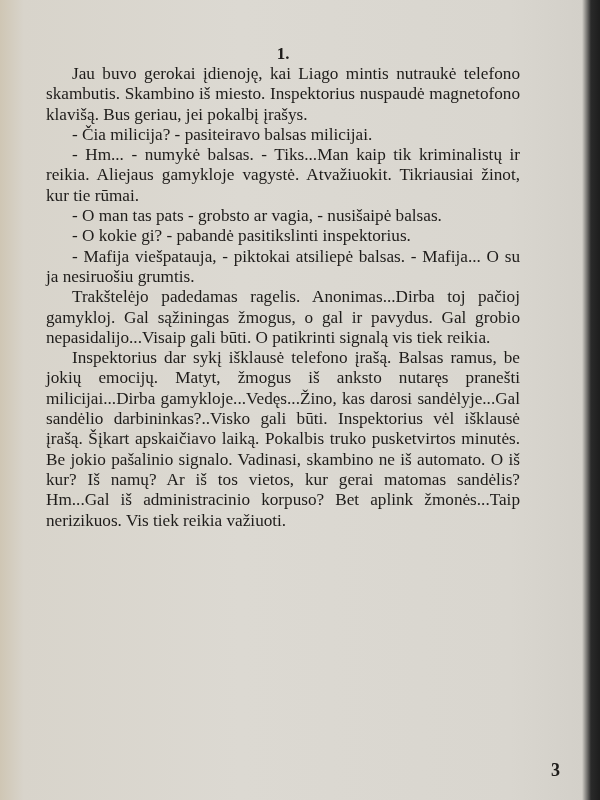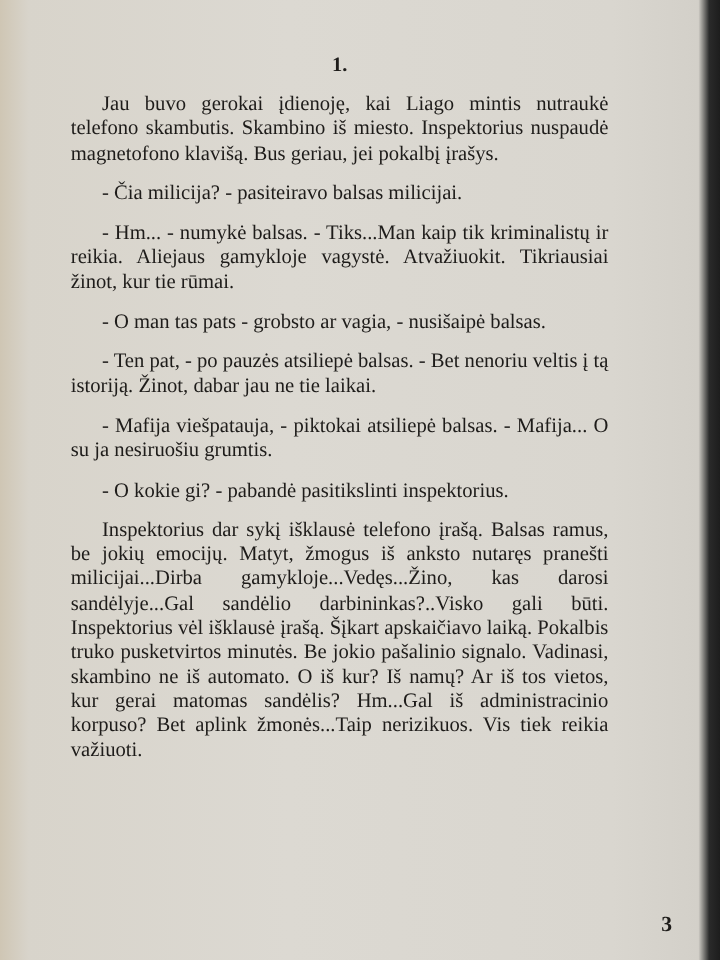--- a/index.html
+++ b/index.html
@@ -13,34 +13,34 @@
     position:absolute; left:46px; top:0; width:510px; height:800px;
   }
   .chapter {
     position:absolute; top:44px; left:0; width:474px; text-align:center;
     font-weight:bold; font-size:17px;
   }
   .text {
     position:absolute; top:64px; left:0; width:474px;
     font-size:17.2px; line-height:20.3px; text-align:justify;
   }
-  .text p { margin:13px; text-indent:26px; }
+  .text p { margin:0; text-indent:26px; }
   .pagenum {
     position:absolute; top:760px; left:505px; font-size:18px; font-weight:bold;
   }
 </style>
 </head>
 <body>
 
 <div class="page">
   <div class="chapter">1.</div>
   <div class="text">
     <p>Jau buvo gerokai įdienoję, kai Liago mintis nutraukė telefono skambutis. Skambino iš miesto. Inspektorius nuspaudė magnetofono klavišą. Bus geriau, jei pokalbį įrašys.</p>
     <p>- Čia milicija? - pasiteiravo balsas milicijai.</p>
     <p>- Hm... - numykė balsas. - Tiks...Man kaip tik kriminalistų ir reikia. Aliejaus gamykloje vagystė. Atvažiuokit. Tikriausiai žinot, kur tie rūmai.</p>
     <p>- O man tas pats - grobsto ar vagia, - nusišaipė balsas.</p>
-    <p>- Ten pat, - po pauzės atsiliepė balsas. - Bet nenoriu veltis į tą istoriją. Žinot, dabar jau ne tie laikai.</p>
+    <p>- O kokie gi? - pabandė pasitikslinti inspektorius.</p>
     <p>- Mafija viešpatauja, - piktokai atsiliepė balsas. - Mafija... O su ja nesiruošiu grumtis.</p>
-    <p>- O kokie gi? - pabandė pasitikslinti inspektorius.</p>
+    <p>Trakštelėjo padedamas ragelis. Anonimas...Dirba toj pačioj gamykloj. Gal sąžiningas žmogus, o gal ir pavydus. Gal grobio nepasidalijo...Visaip gali būti. O patikrinti signalą vis tiek reikia.</p>
     <p>Inspektorius dar sykį išklausė telefono įrašą. Balsas ramus, be jokių emocijų. Matyt, žmogus iš anksto nutaręs pranešti milicijai...Dirba gamykloje...Vedęs...Žino, kas darosi sandėlyje...Gal sandėlio darbininkas?..Visko gali būti. Inspektorius vėl išklausė įrašą. Šįkart apskaičiavo laiką. Pokalbis truko pusketvirtos minutės. Be jokio pašalinio signalo. Vadinasi, skambino ne iš automato. O iš kur? Iš namų? Ar iš tos vietos, kur gerai matomas sandėlis? Hm...Gal iš administracinio korpuso? Bet aplink žmonės...Taip nerizikuos. Vis tiek reikia važiuoti.</p>
   </div>
   <div class="pagenum">3</div>
 </div>
 
 </body></html>

